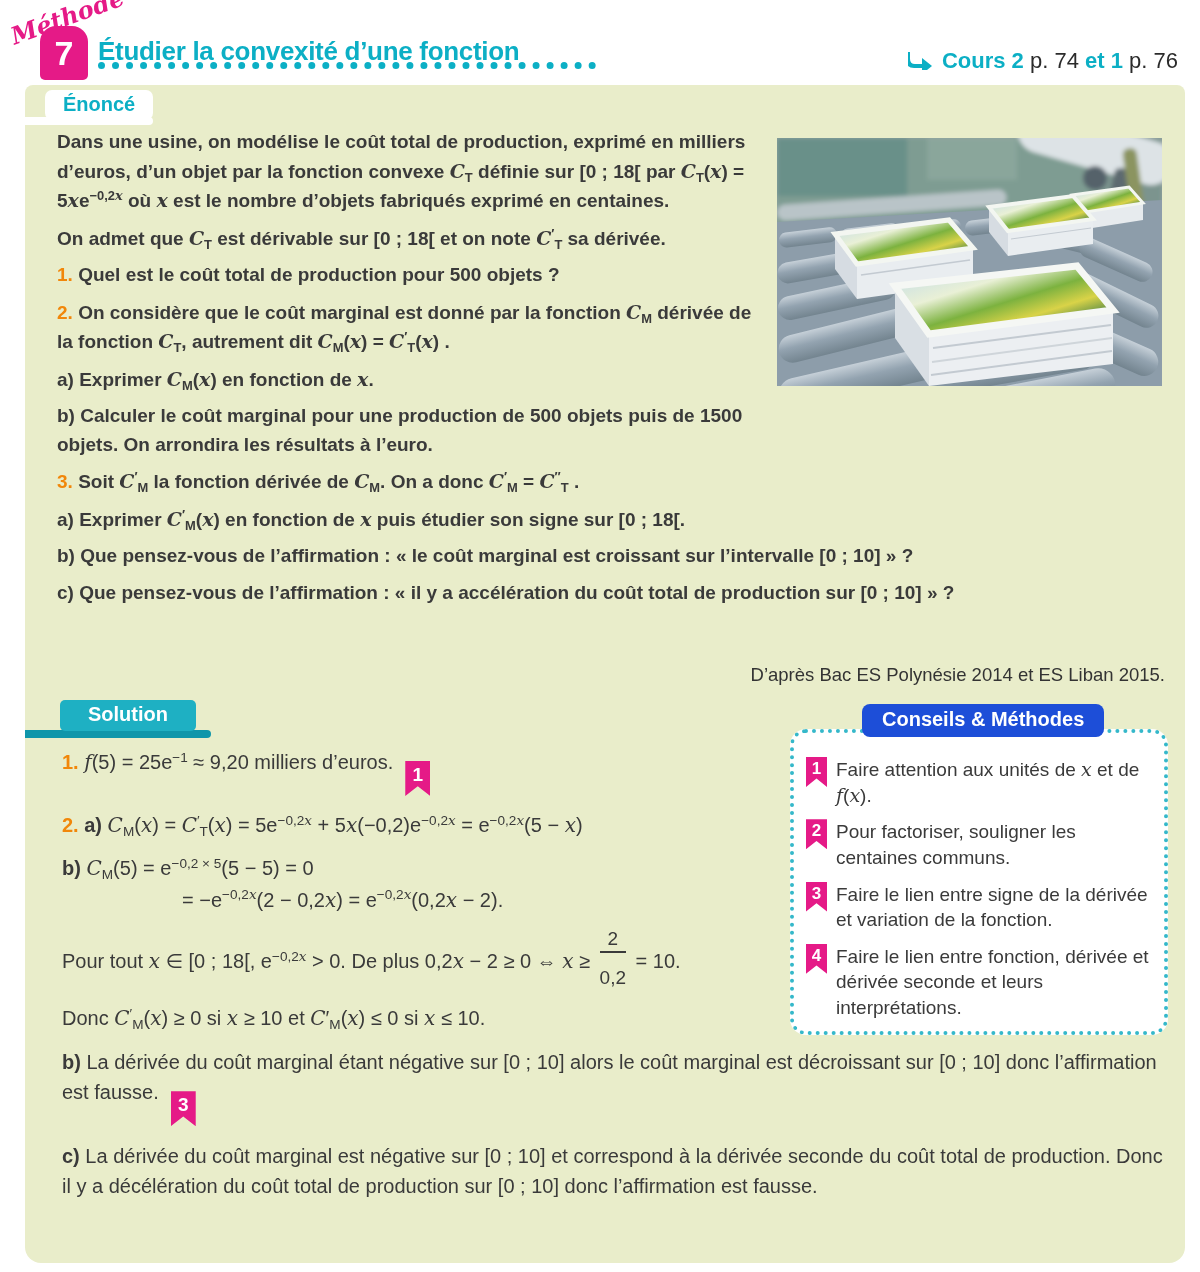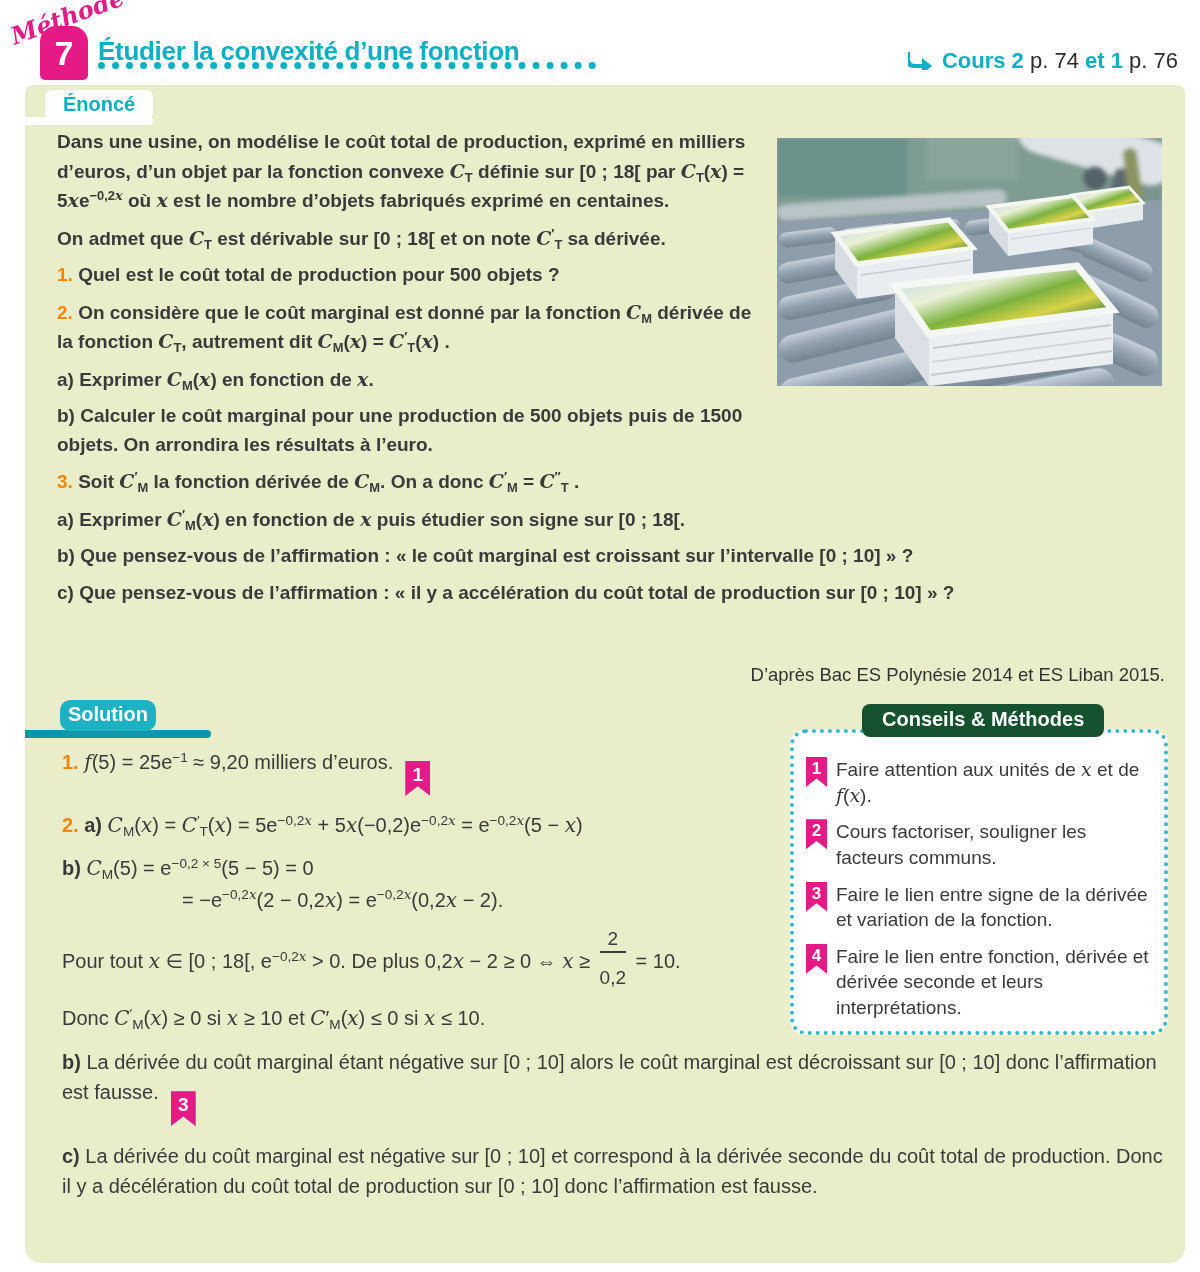--- a/index.html
+++ b/index.html
@@ -36,22 +36,22 @@
     font-size:19px;font-weight:bold;line-height:1.5;}
   .enonce-body .photo-wrap{float:right;width:385px;height:248px;margin:10px 0 14px 22px;}
   .en-p{margin:0 0 8px;max-width:702px;}
   .en-p.gap{margin-top:0;}
   .en-p.wide{max-width:none;}
 
   .source-credit{position:absolute;right:35px;top:664px;font-size:18.5px;font-weight:normal;
     color:#333;}
 
   
-  .solution-tab{position:absolute;left:60px;top:700px;background:#1eb0c3;border-radius:10px;
-    padding:3px 8px 5px;color:#fff;font-size:20px;font-weight:bold;text-align:center;}
+  .solution-tab{position:absolute;left:60px;top:700px;background:#1eb0c3;border-radius:5px;
+    padding:3px 28px 5px;color:#fff;font-size:20px;font-weight:bold;text-align:center;}
   .solution-underbar{position:absolute;left:25px;top:730px;width:186px;height:8px;
     background:#0f96aa;border-radius:0 5px 5px 0;}
   .solution-body{position:absolute;left:62px;top:748px;width:1112px;
     font-size:20px;line-height:1.42;}
   .sol-line{margin:0 0 15px;}
   .sol-line.tight{margin-bottom:3px;}
   .sol-line.indent{margin-left:120px;}
   .sol-line.wide{line-height:1.5;}
 
   
@@ -69,21 +69,21 @@
   
   .ribbon{display:inline-block;width:25px;height:35px;background:#e51a87;color:#fff;
     font-weight:bold;font-size:19px;text-align:center;line-height:27px;margin-left:12px;
     vertical-align:-12px;
     clip-path:polygon(0 0,100% 0,100% 100%,50% 72%,0 100%);}
 
   
   .conseils-box{position:absolute;left:790px;top:729px;width:378px;height:306px;
     background:#fff;border:4px dotted #35b8ca;border-radius:16px;box-sizing:border-box;
     padding:24px 12px 0 12px;}
-  .conseils-badge{position:absolute;left:862px;top:704px;background:#14532d;border-radius:8px;
+  .conseils-badge{position:absolute;left:862px;top:704px;background:#1d4ed8;border-radius:8px;
     padding:4px 20px 6px;color:#fff;font-size:20px;font-weight:bold;z-index:2;}
   .conseil-item{display:flex;gap:9px;margin-bottom:11px;font-size:19px;line-height:1.35;}
   .conseil-item .ribbon{width:21px;height:30px;font-size:17px;line-height:23px;margin-left:0;
     flex:0 0 21px;vertical-align:0;}
 </style>
 </head>
 <body>
 
 <div id="page">
 
@@ -227,21 +227,21 @@
   </div>
 
   <div class="conseils-badge">Conseils &amp; Méthodes</div>
   <div class="conseils-box">
     <div class="conseil-item">
       <span class="ribbon">1</span>
       <span>Faire attention aux unités de <i class="mv">x</i> et de <i class="mv">f</i>(<i class="mv">x</i>).</span>
     </div>
     <div class="conseil-item">
       <span class="ribbon">2</span>
-      <span>Cours factoriser, souligner les facteurs communs.</span>
+      <span>Pour factoriser, souligner les centaines communs.</span>
     </div>
     <div class="conseil-item">
       <span class="ribbon">3</span>
       <span>Faire le lien entre signe de la dérivée et variation de la fonction.</span>
     </div>
     <div class="conseil-item">
       <span class="ribbon">4</span>
       <span>Faire le lien entre fonction, dérivée et dérivée seconde et leurs interprétations.</span>
     </div>
   </div>

